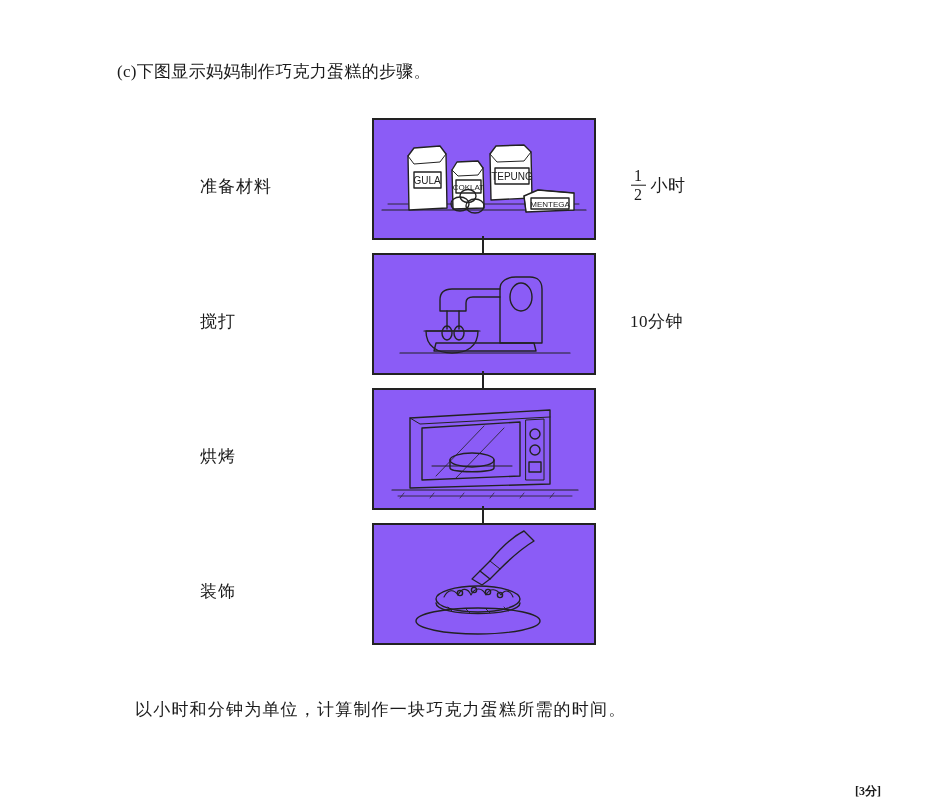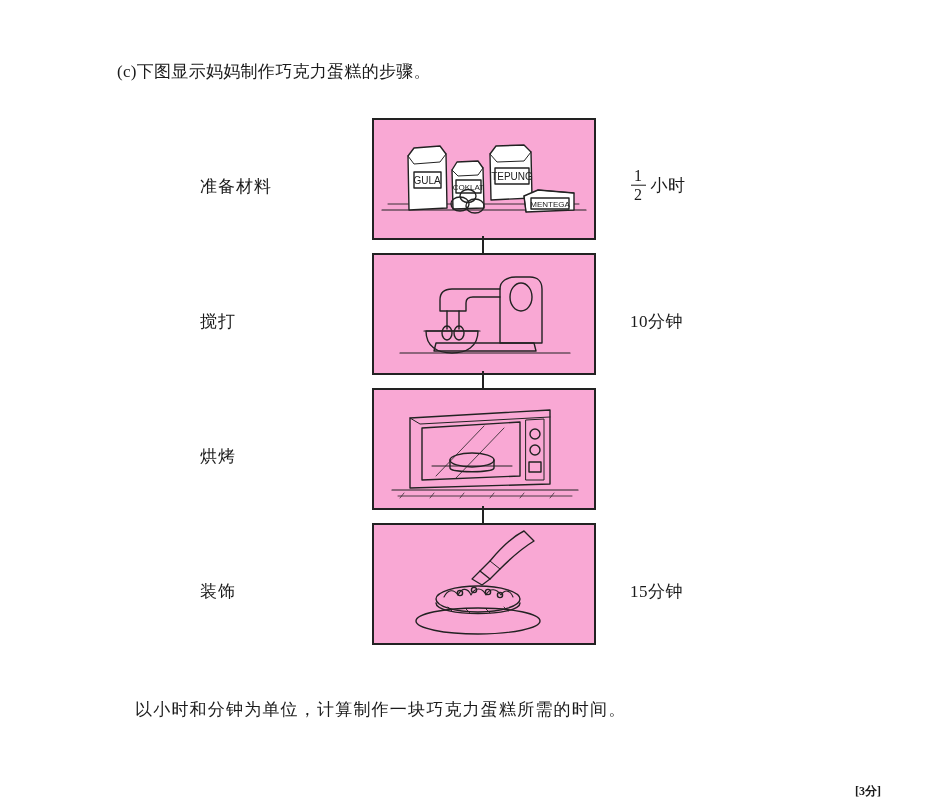--- a/index.html
+++ b/index.html
@@ -56,21 +56,21 @@
     transform: translateY(-50%);
   }
 
   .step-box {
     position: absolute;
     left: 172px;
     top: 0;
     width: 220px;
     height: 118px;
     border: 2px solid #222;
-    background: #f9a8d4;
+    background: #8b5cf6;
     overflow: hidden;
   }
 
   .step-time {
     position: absolute;
     left: 430px;
     width: 180px;
     top: 50%;
     transform: translateY(-50%);
     font-size: 17px;
@@ -264,21 +264,20 @@
             <path d="M70 72 C74 64 80 64 84 70 C88 62 94 63 97 70 C101 62 108 62 112 70 C116 62 123 64 127 70 C131 64 136 65 139 72" stroke-width="1.1"></path>
 
             <circle cx="86" cy="68" r="2.6"></circle>
             <circle cx="100" cy="65" r="2.6"></circle>
             <circle cx="114" cy="67" r="2.6"></circle>
             <circle cx="126" cy="70" r="2.6"></circle>
             <path d="M74 82 L78 86 M92 84 L96 88 M112 84 L116 88 M130 82 L134 86" stroke-width="0.9"></path>
           </g>
         </svg>
       </div>
-      <div class="step-time">15分钟</div>
     </div>
 
   </div>
 
   <div class="question-prompt">以小时和分钟为单位，计算制作一块巧克力蛋糕所需的时间。</div>
 
   <div class="marks">[3分]</div>
 
 </div>
 

